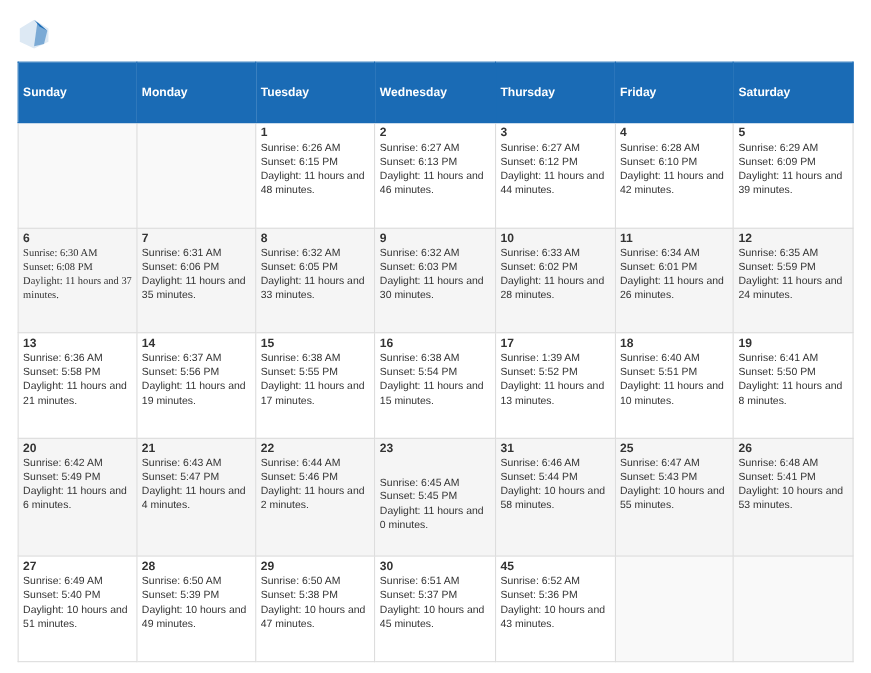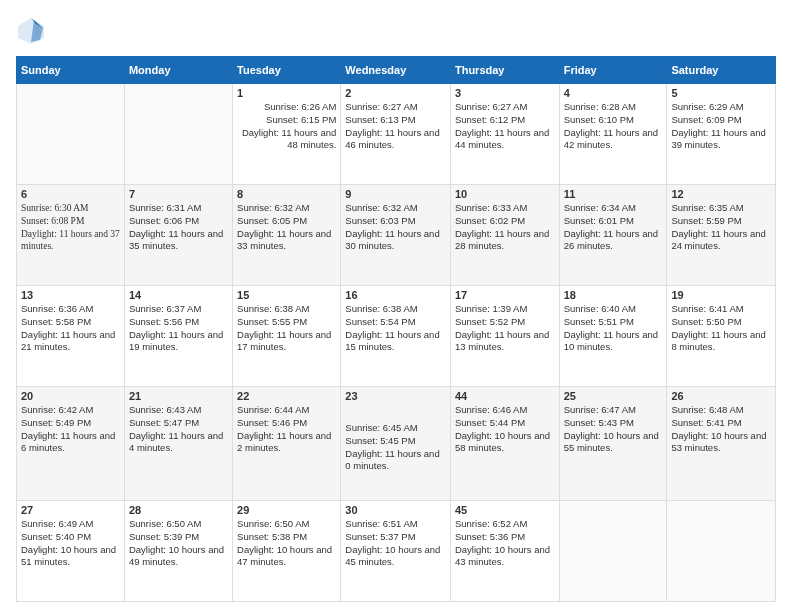--- a/index.html
+++ b/index.html
@@ -62,21 +62,21 @@
     }
     .calendar {
       flex: 1;
       border-collapse: collapse;
       width: 100%;
       font-size: 10px;
     }
     .calendar th {
       background: #1a6bb5;
       color: #fff;
-      padding: 7px 4px;
+      padding: 21px 4px;
       text-align: left;
       font-size: 11px;
       font-weight: bold;
       border: 1px solid #1a6bb5;
     }
     .calendar td {
       border: 1px solid #ddd;
       vertical-align: top;
       padding: 3px 4px;
       width: 113px;
@@ -138,21 +138,21 @@
           <th>Friday</th>
           <th>Saturday</th>
         </tr>
     </thead>
     <tbody id="calendar-body">
     <tr>
           <td class="empty-cell"></td>
           <td class="empty-cell"></td>
           <td>
             <span class="day-num">1</span>
-            <div class="day-info" style="white-space: pre-line; text-align: right;">Sunrise: 6:26 AM
+            <div class="day-info" style="white-space: pre-line;">Sunrise: 6:26 AM
 Sunset: 6:15 PM
 Daylight: 11 hours and 48 minutes.</div>
           </td>
           <td>
             <span class="day-num">2</span>
             <div class="day-info" style="white-space: pre-line;">Sunrise: 6:27 AM
 Sunset: 6:13 PM
 Daylight: 11 hours and 46 minutes.</div>
           </td>
           <td>
@@ -281,21 +281,21 @@
 Sunset: 5:46 PM
 Daylight: 11 hours and 2 minutes.</div>
           </td>
           <td>
             <span class="day-num">23</span>
             <div class="day-info" style="white-space: pre-line; margin-top: 20px;">Sunrise: 6:45 AM
 Sunset: 5:45 PM
 Daylight: 11 hours and 0 minutes.</div>
           </td>
           <td>
-            <span class="day-num">44</span>
+            <span class="day-num">31</span>
             <div class="day-info" style="white-space: pre-line;">Sunrise: 6:46 AM
 Sunset: 5:44 PM
 Daylight: 10 hours and 58 minutes.</div>
           </td>
           <td>
             <span class="day-num">25</span>
             <div class="day-info" style="white-space: pre-line;">Sunrise: 6:47 AM
 Sunset: 5:43 PM
 Daylight: 10 hours and 55 minutes.</div>
           </td>

